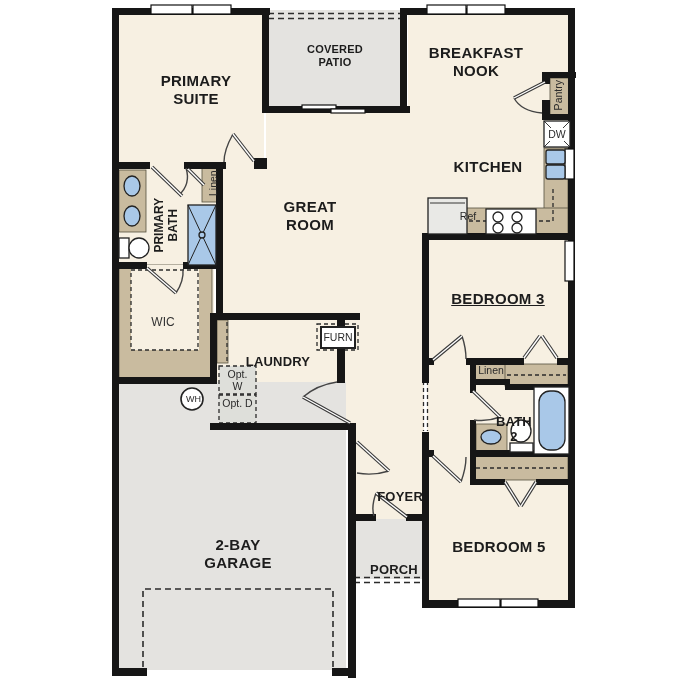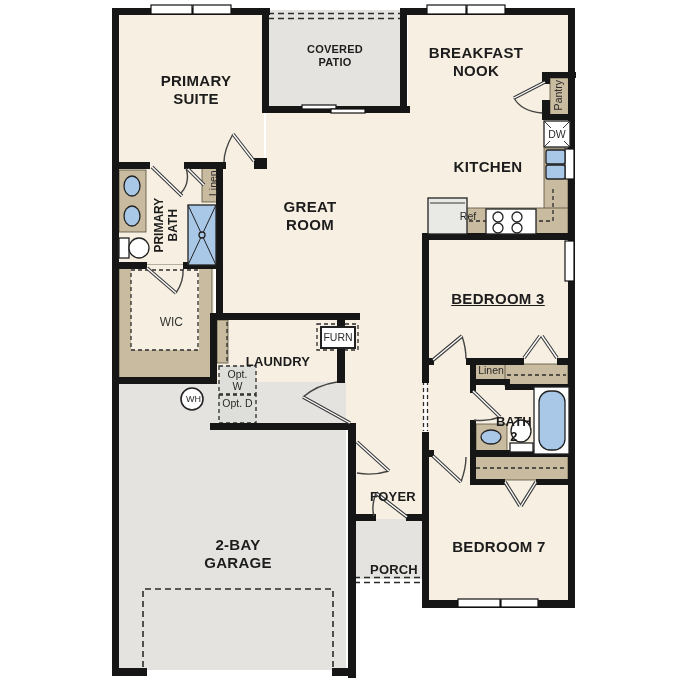--- a/index.html
+++ b/index.html
@@ -227,26 +227,26 @@
     <rect x="321" y="327" width="34" height="21" fill="#ffffff" stroke-width="2"></rect>
   </g>
 </svg>
 
   <div class="lbl room" style="left:146px;top:72px;width:100px;">PRIMARY SUITE</div>
   <div class="lbl room-xs" style="left:295px;top:43px;width:80px;">COVERED PATIO</div>
   <div class="lbl room" style="left:428px;top:158px;width:120px;">KITCHEN</div>
   <div class="lbl room" style="left:421px;top:44px;width:110px;">BREAKFAST NOOK</div>
   <div class="lbl room" style="left:275px;top:198px;width:70px;text-align:center;">GREAT ROOM</div>
   <div class="lbl vert" style="left:129px;top:211px;width:74px;font-weight:700;font-size:12px;">PRIMARY BATH</div>
-  <div class="lbl plain" style="left:143px;top:315px;width:40px;text-align:right;">WIC</div>
+  <div class="lbl plain" style="left:143px;top:315px;width:40px;">WIC</div>
   <div class="lbl room-sm" style="left:238px;top:336px;width:80px;">LAUNDRY</div>
   <div class="lbl room" style="left:428px;top:290px;width:140px;text-decoration:underline;">BEDROOM 3</div>
   <div class="lbl room-sm" style="left:492px;top:396px;width:44px;">BATH 2</div>
-  <div class="lbl room" style="left:429px;top:538px;width:140px;">BEDROOM 7</div>
-  <div class="lbl room-sm" style="left:363px;top:471px;width:60px;">FOYER</div>
+  <div class="lbl room" style="left:429px;top:538px;width:140px;">BEDROOM 5</div>
+  <div class="lbl room-sm" style="left:363px;top:471px;width:60px;text-align:right;">FOYER</div>
   <div class="lbl room-sm" style="left:364px;top:544px;width:60px;">PORCH</div>
   <div class="lbl room" style="left:188px;top:536px;width:100px;">2-BAY GARAGE</div>
 
   <div class="lbl tag vert" style="left:193px;top:177px;width:40px;">Linen</div>
   <div class="lbl tag" style="left:472px;top:364px;width:38px;">Linen</div>
   <div class="lbl tag vert" style="left:538px;top:89px;width:40px;">Pantry</div>
 
   <div class="lbl tag" style="left:544px;top:128px;width:26px;">DW</div>
   <div class="lbl tag" style="left:450px;top:210px;width:36px;">Ref</div>
   <div class="lbl tag" style="left:321px;top:331px;width:34px;">FURN</div>

